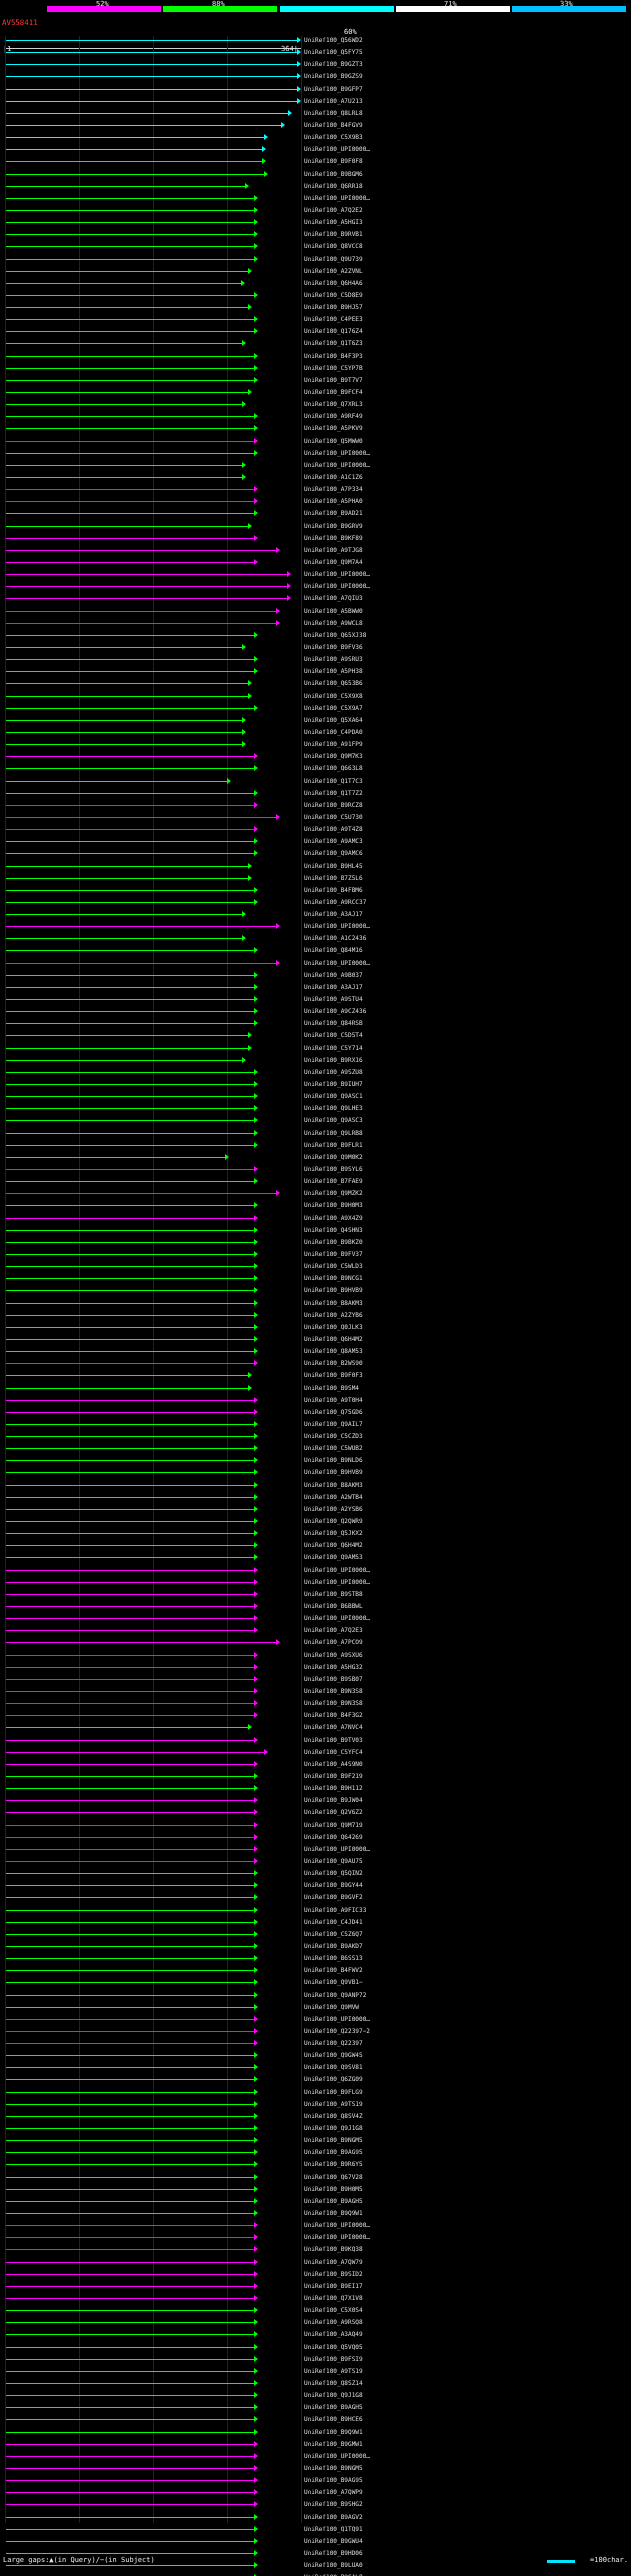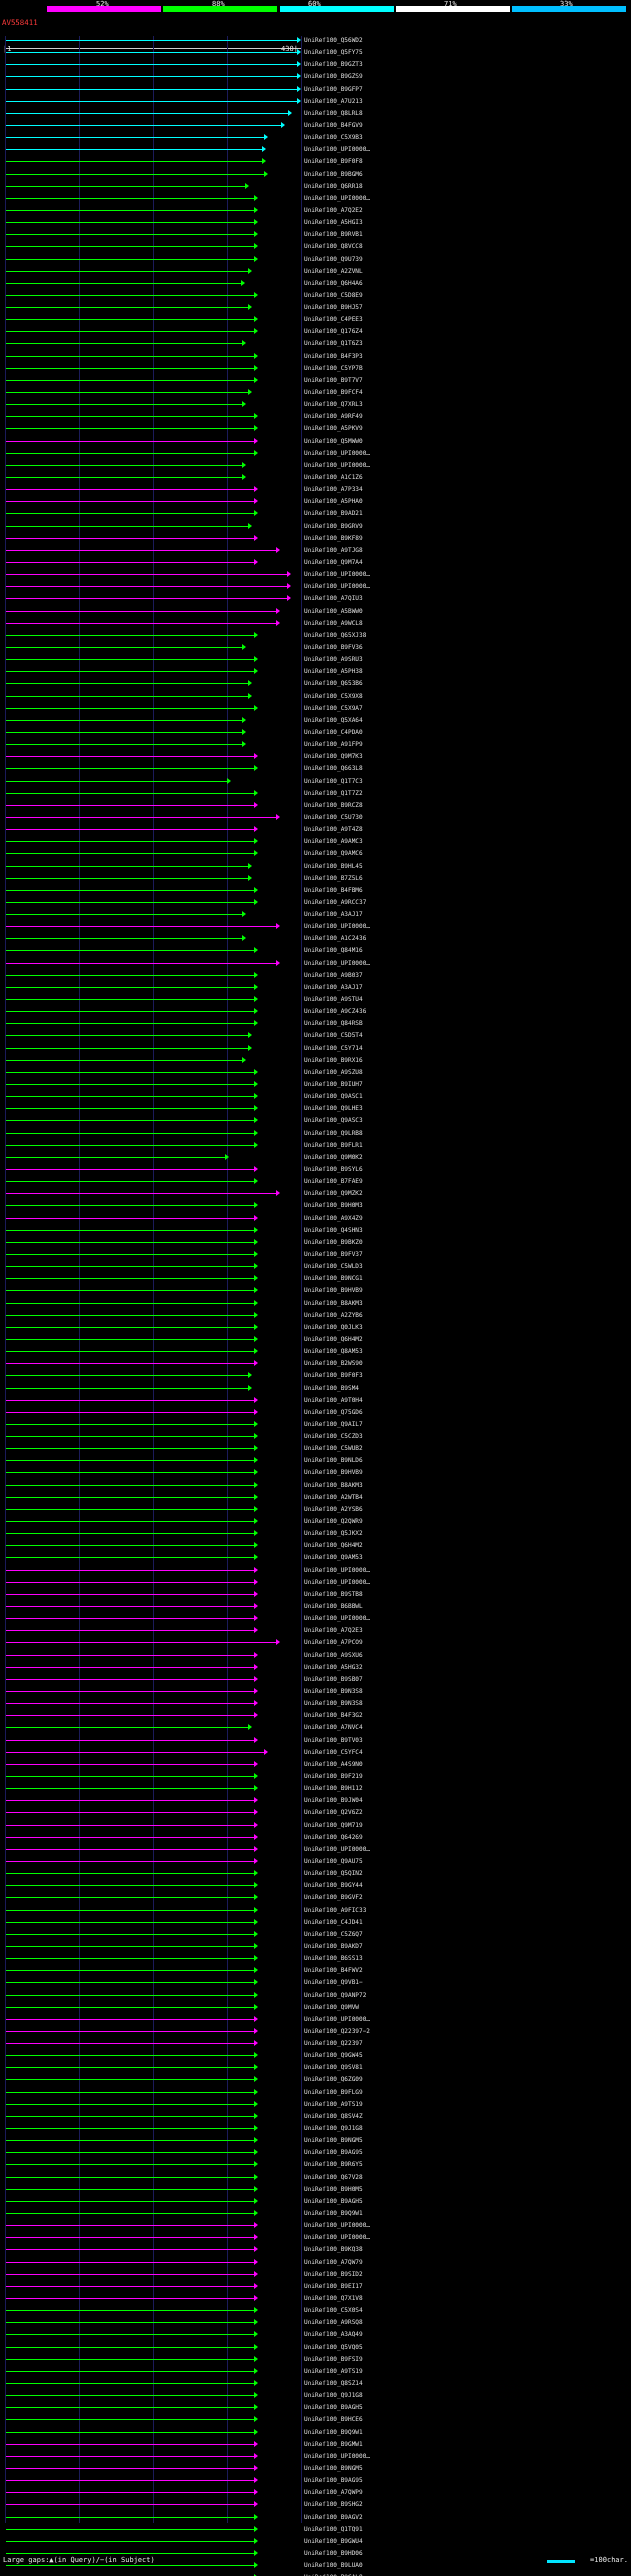--- a/index.html
+++ b/index.html
@@ -36,32 +36,32 @@
 </style>
 </head>
 <body>
 
 <div id="scalebar">
     <div class="seg" style="left: 47px; width: 114px; background: rgb(255, 0, 255);"></div>
     <div class="seglabel" style="left: 96px;">52%</div>
     <div class="seg" style="left: 163px; width: 114px; background: rgb(0, 255, 0);"></div>
     <div class="seglabel" style="left: 212px;">88%</div>
     <div class="seg" style="left: 280px; width: 114px; background: rgb(0, 255, 255);"></div>
-    <div class="seglabel" style="left: 308px;">60%</div>
+    <div class="seglabel" style="left: 344px; margin-top: 28px;">60%</div>
     <div class="seg" style="left: 396px; width: 114px; background: rgb(255, 255, 255);"></div>
     <div class="seglabel" style="left: 444px;">71%</div>
     <div class="seg" style="left: 512px; width: 114px; background: rgb(0, 191, 255);"></div>
     <div class="seglabel" style="left: 560px;">33%</div>
   </div>
 
 <div id="querylabel">AV558411</div>
 <div id="ruler">
   <div id="rulerline"></div>
   <div class="ticklabel" style="left:3px;">|1</div>
-  <div class="ticklabel" style="left:281px;">430|</div>
+  <div class="ticklabel" style="left:281px;">364|</div>
 </div>
 
 <div id="plot">
     <div class="gridline" style="left: 5px;"></div>
     <div class="gridline" style="left: 79px;"></div>
     <div class="gridline" style="left: 153px;"></div>
     <div class="gridline" style="left: 227px;"></div>
     <div class="gridline" style="left: 301px;"></div>
     <div class="row" style="top: 0px; width: 632px;">
       <div class="hsp" style="left: 6px; width: 291px; background: rgb(0, 255, 255);"></div>

